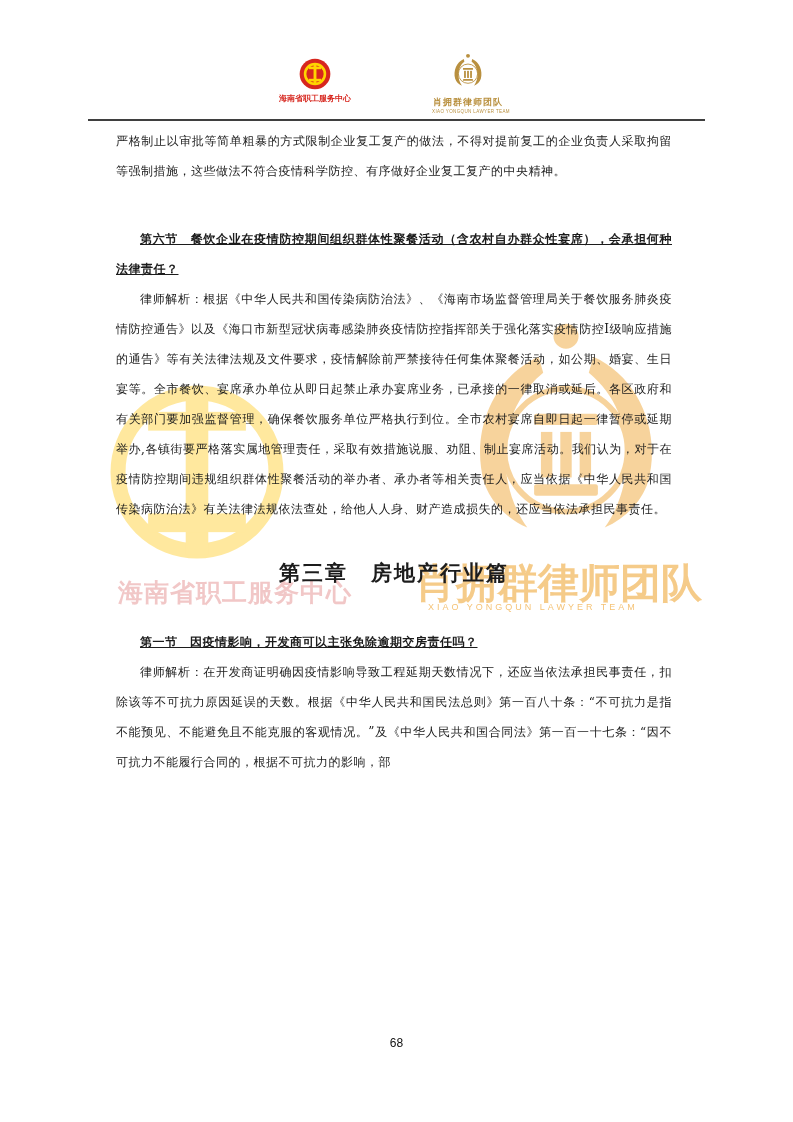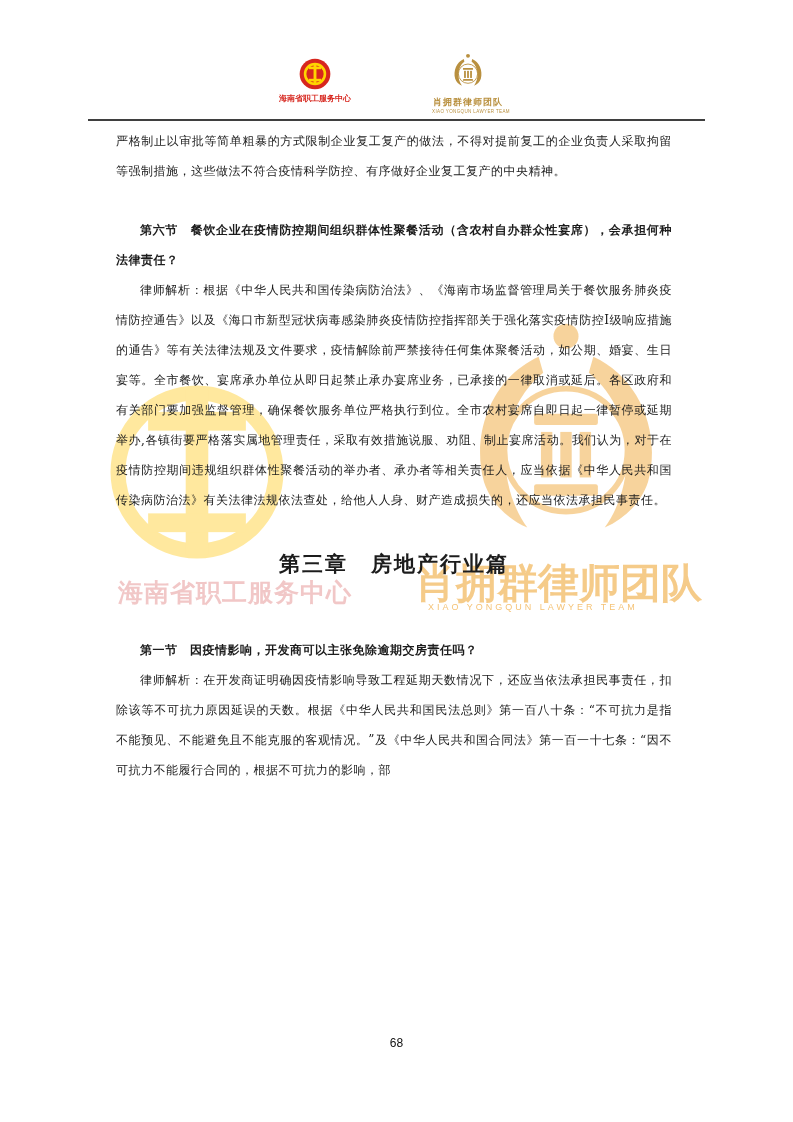--- a/index.html
+++ b/index.html
@@ -67,28 +67,28 @@
   
   .content{
     position:absolute;left:116px;top:126px;width:556px;z-index:2;
   }
   .body-p,.sec-heading{
     font-size:12px;line-height:30px;letter-spacing:.5px;
     text-align:justify;
   }
   .indent{text-indent:2em;}
   .sec-heading{font-weight:bold;}
-  .sec6{margin-top:29px;}
+  .sec6{margin-top:38px;text-decoration:underline;}
   .bold{font-weight:normal;}
   .chapter{
     margin-top:34px;
     font-size:21px;line-height:30px;font-weight:bold;
     text-align:center;letter-spacing:2px;
   }
-  .sec1{margin-top:56px;}
+  .sec1{margin-top:39px;text-decoration:underline;}
   .pagenum{
     position:absolute;left:0;top:1036px;width:793px;z-index:2;
     text-align:center;font-size:12px;color:#111;
     font-family:Liberation Sans, sans-serif;
   }
 </style>
 </head>
 <body>
 
 <div class="page">

